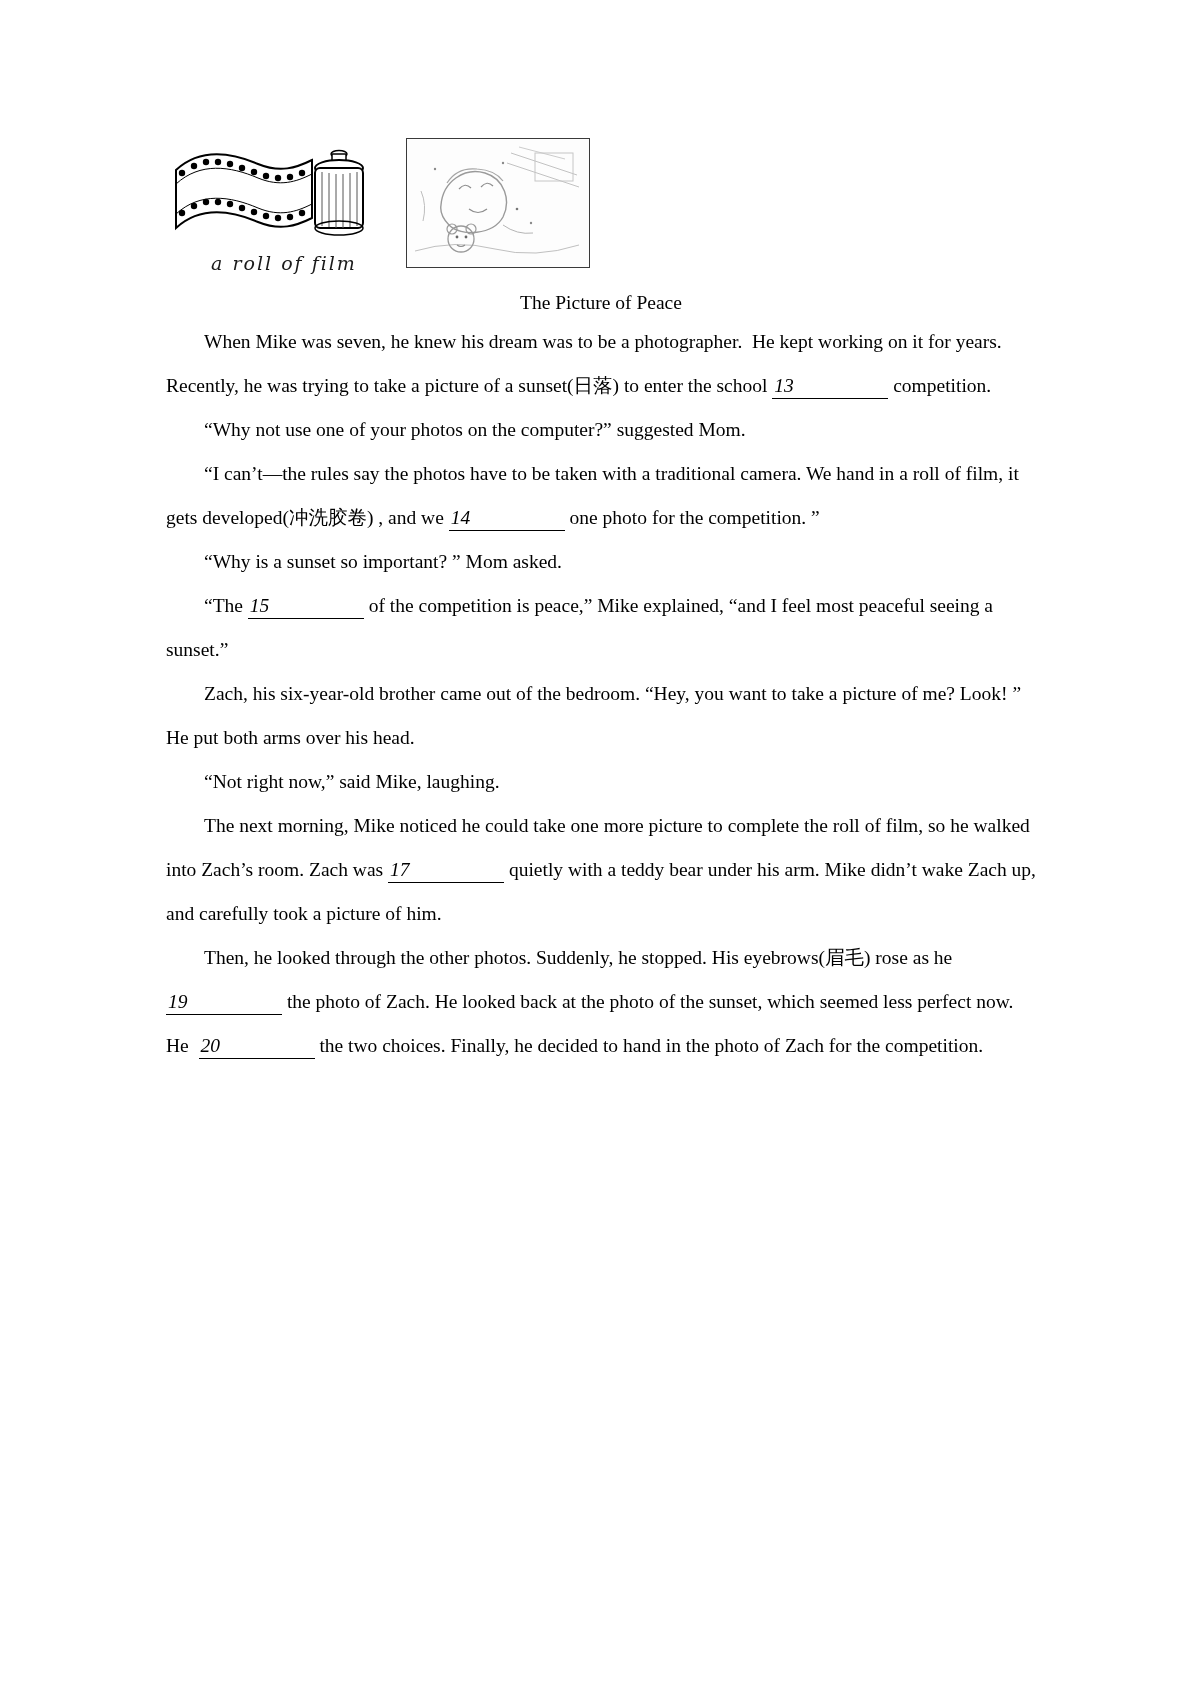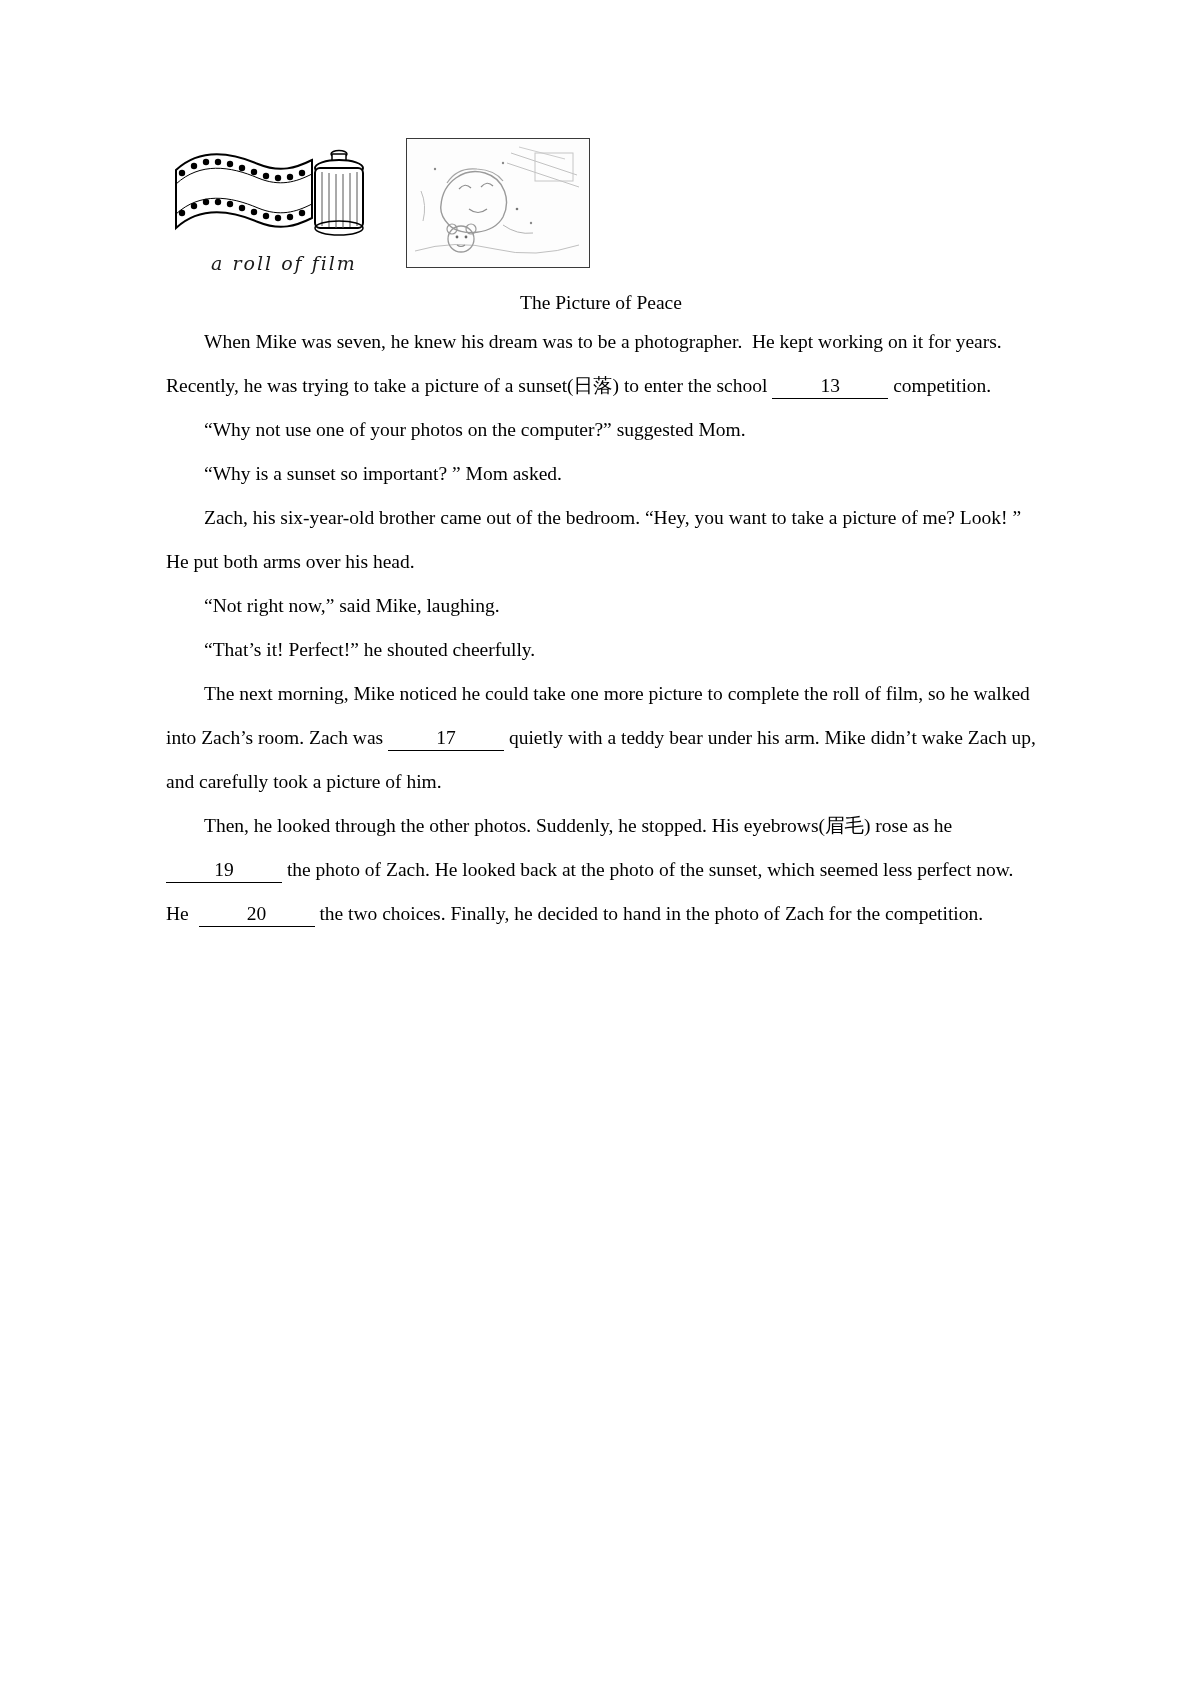--- a/index.html
+++ b/index.html
@@ -55,24 +55,24 @@
     text-indent: 38px;
     font-size: 19.5px;
     line-height: 44px;
     text-align: left;
   }
   .blank {
     display: inline-block;
     text-indent: 0;
     min-width: 116px;
     padding: 0 2px;
-    text-align: center;
     border-bottom: 1px solid #000;
     line-height: 24px;
     vertical-align: baseline;
+    font-style: italic;
   }
 </style>
 </head>
 <body>
 
 <div class="page">
 
   <div class="illustrations">
     <div class="film-block">
       <svg width="228" height="110" viewBox="0 0 228 110">
@@ -150,22 +150,23 @@
         <path d="M14,52 q6,14 2,30" stroke="#bdbdbd" stroke-width="1" fill="none"></path>
       </svg>
     </div>
   </div>
 
   <div class="content">
     <div class="doc-title">The Picture of Peace</div>
     <div>
         <p class="para"><span>When Mike was seven, he knew his dream was to be a photographer.&nbsp; He kept working on it for years. Recently, he was trying to take a picture of a sunset(日落) to enter the school </span><span class="blank">13</span><span> competition.</span></p>
         <p class="para"><span>“Why not use one of your photos on the computer?” suggested Mom.</span></p>
+        <p class="para"><span>“I can’t—the rules say the photos have to be taken with a traditional camera. We hand in a roll of film, it gets developed(冲洗胶卷) , and we </span><span class="blank">14</span><span> one photo for the competition. ”</span></p>
         <p class="para"><span>“Why is a sunset so important? ” Mom asked.</span></p>
+        <p class="para"><span>“The </span><span class="blank">15</span><span> of the competition is peace,” Mike explained, “and I feel most peaceful seeing a sunset.”</span></p>
         <p class="para"><span>Zach, his six-year-old brother came out of the bedroom. “Hey, you want to take a picture of me? Look! ” He put both arms over his head.</span></p>
         <p class="para"><span>“Not right now,” said Mike, laughing.</span></p>
-        <p class="para"><span>“That’s it! Perfect!” he shouted cheerfully.</span></p>
         <p class="para"><span>The next morning, Mike noticed he could take one more picture to complete the roll of film, so he walked into Zach’s room. Zach was </span><span class="blank">17</span><span> quietly with a teddy bear under his arm. Mike didn’t wake Zach up, and carefully took a picture of him.</span></p>
         <p class="para"><span>Then, he looked through the other photos. Suddenly, he stopped. His eyebrows(眉毛) rose as he &nbsp;</span><span class="blank">19</span><span> the photo of Zach. He looked back at the photo of the sunset, which seemed less perfect now. He &nbsp;</span><span class="blank">20</span><span> the two choices. Finally, he decided to hand in the photo of Zach for the competition.</span></p>
       </div>
   </div>
 
 </div>
 
 </body></html>

